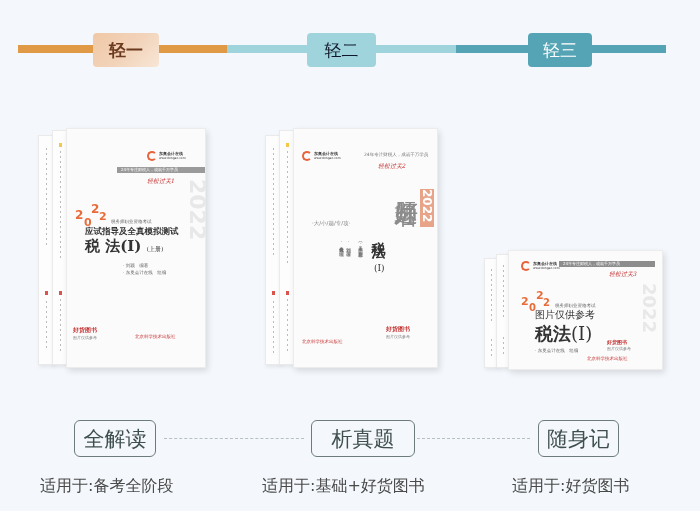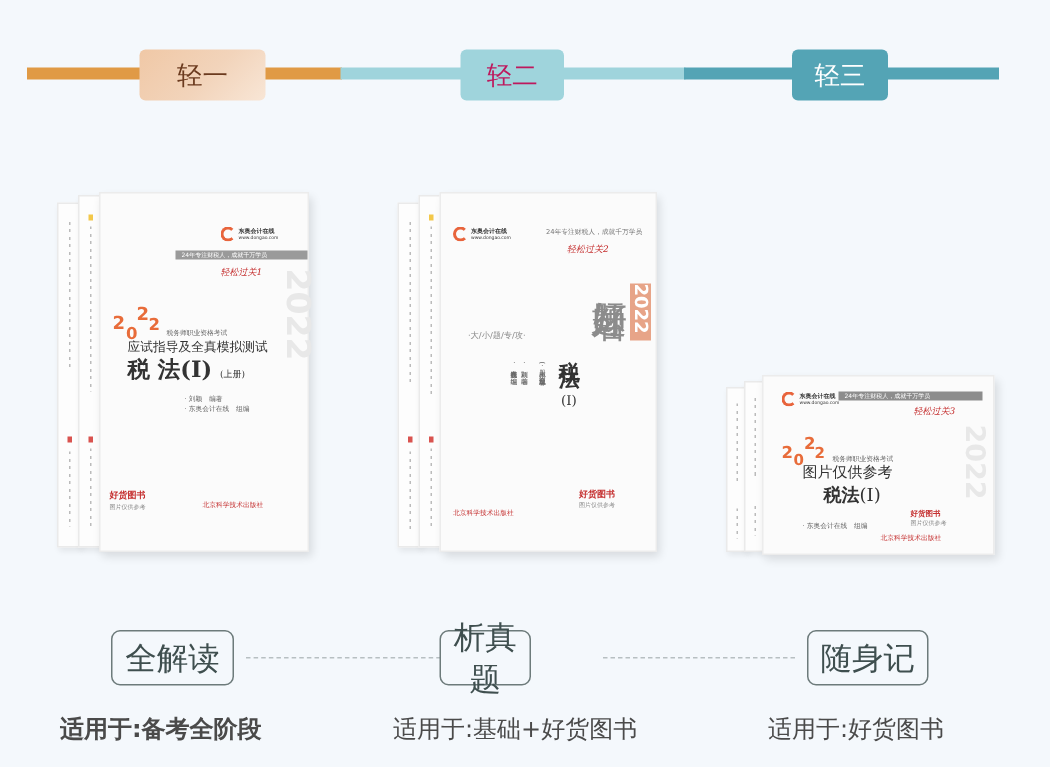--- a/index.html
+++ b/index.html
@@ -27,24 +27,24 @@
   .watermark { position: absolute; color: #e8e8e8; font-weight: bold; font-size: 22px; writing-mode: vertical-rl; }
 </style>
 </head>
 <body>
 
 <div>
   <div class="track" style="left:18px; width:210px; background:#e09a45;"></div>
   <div class="track" style="left:227px; width:230px; background:#9fd4dc;"></div>
   <div class="track" style="left:456px; width:210px; background:#54a4b5;"></div>
 
-  <div class="badge" style="left:93px; width:84px; background:linear-gradient(135deg,#f0c8a6 0%,#f2d4bb 55%,#f8e6d6 100%); color:#6b3a1e;">
+  <div class="badge" style="left:93px; width:66px; background:linear-gradient(135deg,#f0c8a6 0%,#f2d4bb 55%,#f8e6d6 100%); color:#6b3a1e;font-weight:bold;">
     <span>轻一</span>
   </div>
-  <div class="badge" style="left:307px; width:69px; background:#9fd4dc; color:#be185d;">
+  <div class="badge" style="left:307px; width:69px; background:#9fd4dc; color:#0f172a;">
     <span>轻二</span>
   </div>
   <div class="badge" style="left:528px; width:64px; background:#54a4b5; color:#ffffff;">
     <span>轻三</span>
   </div>
 </div>
 
 <div>
   <div class="spine" style="left:38px; top:135px; width:16px; height:230px;">
     <div class="vtext" style="top:12px; height:100px;"></div>
@@ -65,21 +65,21 @@
     </div>
     <div class="tag-strip" style="left:50px; top:38px; width:88px;">24年专注财税人，成就千万学员</div>
     <div class="red-script" style="left:80px; top:48px;">轻松过关1</div>
     <div>
       <span class="yr" style="left:8px; top:79px; font-size:12px; color:#e86c3a;">2</span>
       <span class="yr" style="left:17px; top:87px; font-size:11px; color:#e86c3a;">0</span>
       <span class="yr" style="left:24px; top:73px; font-size:12px; color:#e86c3a;">2</span>
       <span class="yr" style="left:32px; top:81px; font-size:11px; color:#e86c3a;">2</span>
     </div>
     <div class="small" style="left:44px; top:90px;">税务师职业资格考试</div>
-    <div class="title-cn" style="left:18px; top:97px; font-size:8.5px; font-weight:normal;">应试指导及全真模拟测试</div>
+    <div class="title-cn" style="left:18px; top:97px; font-size:8.5px; font-weight:bold;">应试指导及全真模拟测试</div>
     <div class="title-cn" style="left:18px; top:108px; font-size:15px;">
       <span>税 法</span><span>(I)</span>
       <span style="font-size:6px; font-weight:normal;">(上册)</span>
     </div>
     <div class="small" style="left:56px; top:134px;">· 刘颖　编著</div>
     <div class="small" style="left:56px; top:141px;">· 东奥会计在线　组编</div>
     <div class="hot" style="left:6px; top:197px;">好货图书</div>
     <div class="hot-sub" style="left:6px; top:206px;">图片仅供参考</div>
     <div class="pub" style="left:68px; top:205px;">北京科学技术出版社</div>
   </div>
@@ -139,38 +139,38 @@
     <div class="tag-strip" style="left:50px; top:10px; width:96px; background:#8d8d8d;">24年专注财税人，成就千万学员</div>
     <div class="red-script" style="left:100px; top:19px;">轻松过关3</div>
     <div>
       <span class="yr" style="left:12px; top:44px; font-size:11px; color:#e86c3a;">2</span>
       <span class="yr" style="left:20px; top:51px; font-size:10px; color:#e86c3a;">0</span>
       <span class="yr" style="left:27px; top:38px; font-size:11px; color:#e86c3a;">2</span>
       <span class="yr" style="left:34px; top:46px; font-size:10px; color:#e86c3a;">2</span>
     </div>
     <div class="small" style="left:46px; top:52px;">税务师职业资格考试</div>
     <div class="title-cn" style="left:26px; top:57px; font-size:10px; font-weight:normal;">图片仅供参考</div>
-    <div class="title-cn" style="left:40px; top:71px; font-size:12px;">
+    <div class="title-cn" style="left:26px; top:71px; font-size:18px;">
       <span>税法</span><span style="font-weight:normal;">(I)</span>
     </div>
     <div class="small" style="left:26px; top:97px;">· 东奥会计在线　组编</div>
     <div class="hot" style="left:98px; top:88px; font-size:5px;">好货图书</div>
     <div class="hot-sub" style="left:98px; top:95px;">图片仅供参考</div>
     <div class="pub" style="left:78px; top:105px;">北京科学技术出版社</div>
   </div>
 </div>
 
 <div class="dash" style="left:164px; width:140px;"></div>
 <div class="dash" style="left:402px; width:128px;"></div>
 
 <div class="label-box" style="left:74px; width:82px;">
   <span>全解读</span>
 </div>
-<div class="label-box" style="left:293px; width:61px;text-align:center;">
+<div class="label-box" style="left:311px; width:104px;text-align:center;">
   <span>析真题</span>
 </div>
 <div class="label-box" style="left:538px; width:81px;">
   <span>随身记</span>
 </div>
 
-<div class="sub" style="left:40px;font-weight:bold;">适用于:备考全阶段</div>
+<div class="sub" style="left:40px;">适用于:备考全阶段</div>
 <div class="sub" style="left:262px;">适用于:基础+好货图书</div>
 <div class="sub" style="left:512px;">适用于:好货图书</div>
 
 </body></html>

